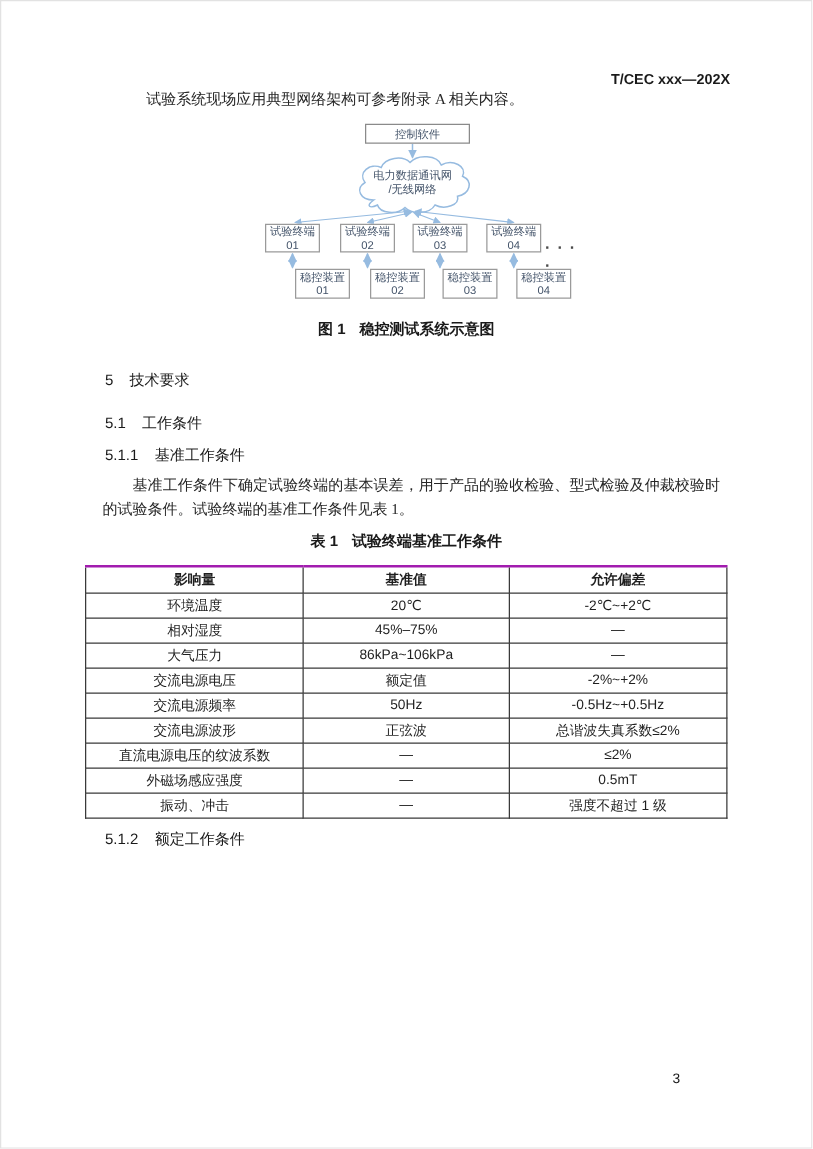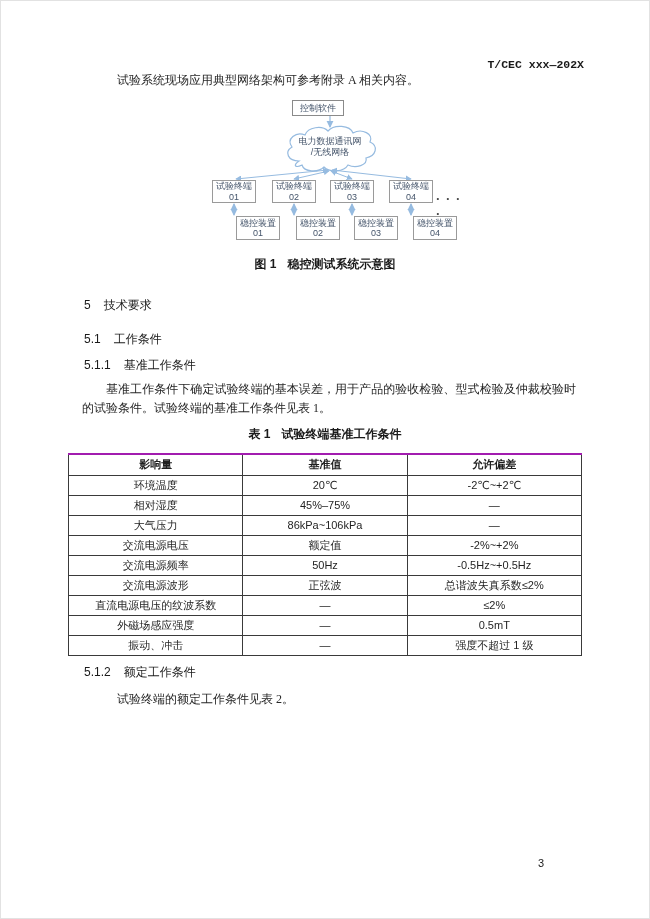--- a/index.html
+++ b/index.html
@@ -13,21 +13,21 @@
     outline-offset: -1px;
     overflow: hidden;
     font-family: "Liberation Serif", "DejaVu Serif", serif;
     color: #222222;
   }
   
   .header-right {
     margin-top: 58px;
     margin-right: 66px;
     text-align: right;
-    font-family: Liberation Mono, monospace;
+    font-family: Liberation Sans, sans-serif;
     font-size: 11.5px;
     font-weight: 600;
     color: #1a1a1a;
   }
   
   .para {
     margin: 0 74px 0 82px;
     font-size: 12px;
     line-height: 19px;
     text-align: justify;
@@ -51,21 +51,21 @@
     display: flex;
     flex-direction: column;
     align-items: center;
     justify-content: center;
     font-family: "Liberation Sans", "DejaVu Sans", sans-serif;
     font-size: 9px;
     line-height: 10.5px;
     color: #44546a;
     text-align: center;
   }
-  .control-box { left: 292px; top: 2px; width: 52px; height: 16px; border-color: #8a8a8a; }
+  .control-box { left: 292px; top: 2px; width: 84px; height: 16px; border-color: #8a8a8a; }
   .tbox { width: 44px; height: 23px; top: 82px; }
   .wbox { width: 44px; height: 24px; top: 118px; margin-left: 24px; }
   .col1 { left: 212px; } .col2 { left: 272px; } .col3 { left: 330px; } .col4 { left: 389px; }
   .cloud-label {
     position: absolute;
     left: 284px; top: 38px; width: 92px;
     text-align: center;
     font-family: "Liberation Sans", "DejaVu Sans", sans-serif;
     font-size: 9px;
     line-height: 11px;
@@ -302,17 +302,16 @@
         <td>—</td>
         <td>强度不超过 1 级</td>
       </tr>
     </tbody>
   </table>
 
   <div class="heading h512">
     <span>5.1.2</span><span class="h-title">额定工作条件</span>
   </div>
 
-  <p class="para p4">试验终端的额定工作条件见表 2。</p>
 
   <div class="page-number">3</div>
 
 </div>
 
 </body></html>

